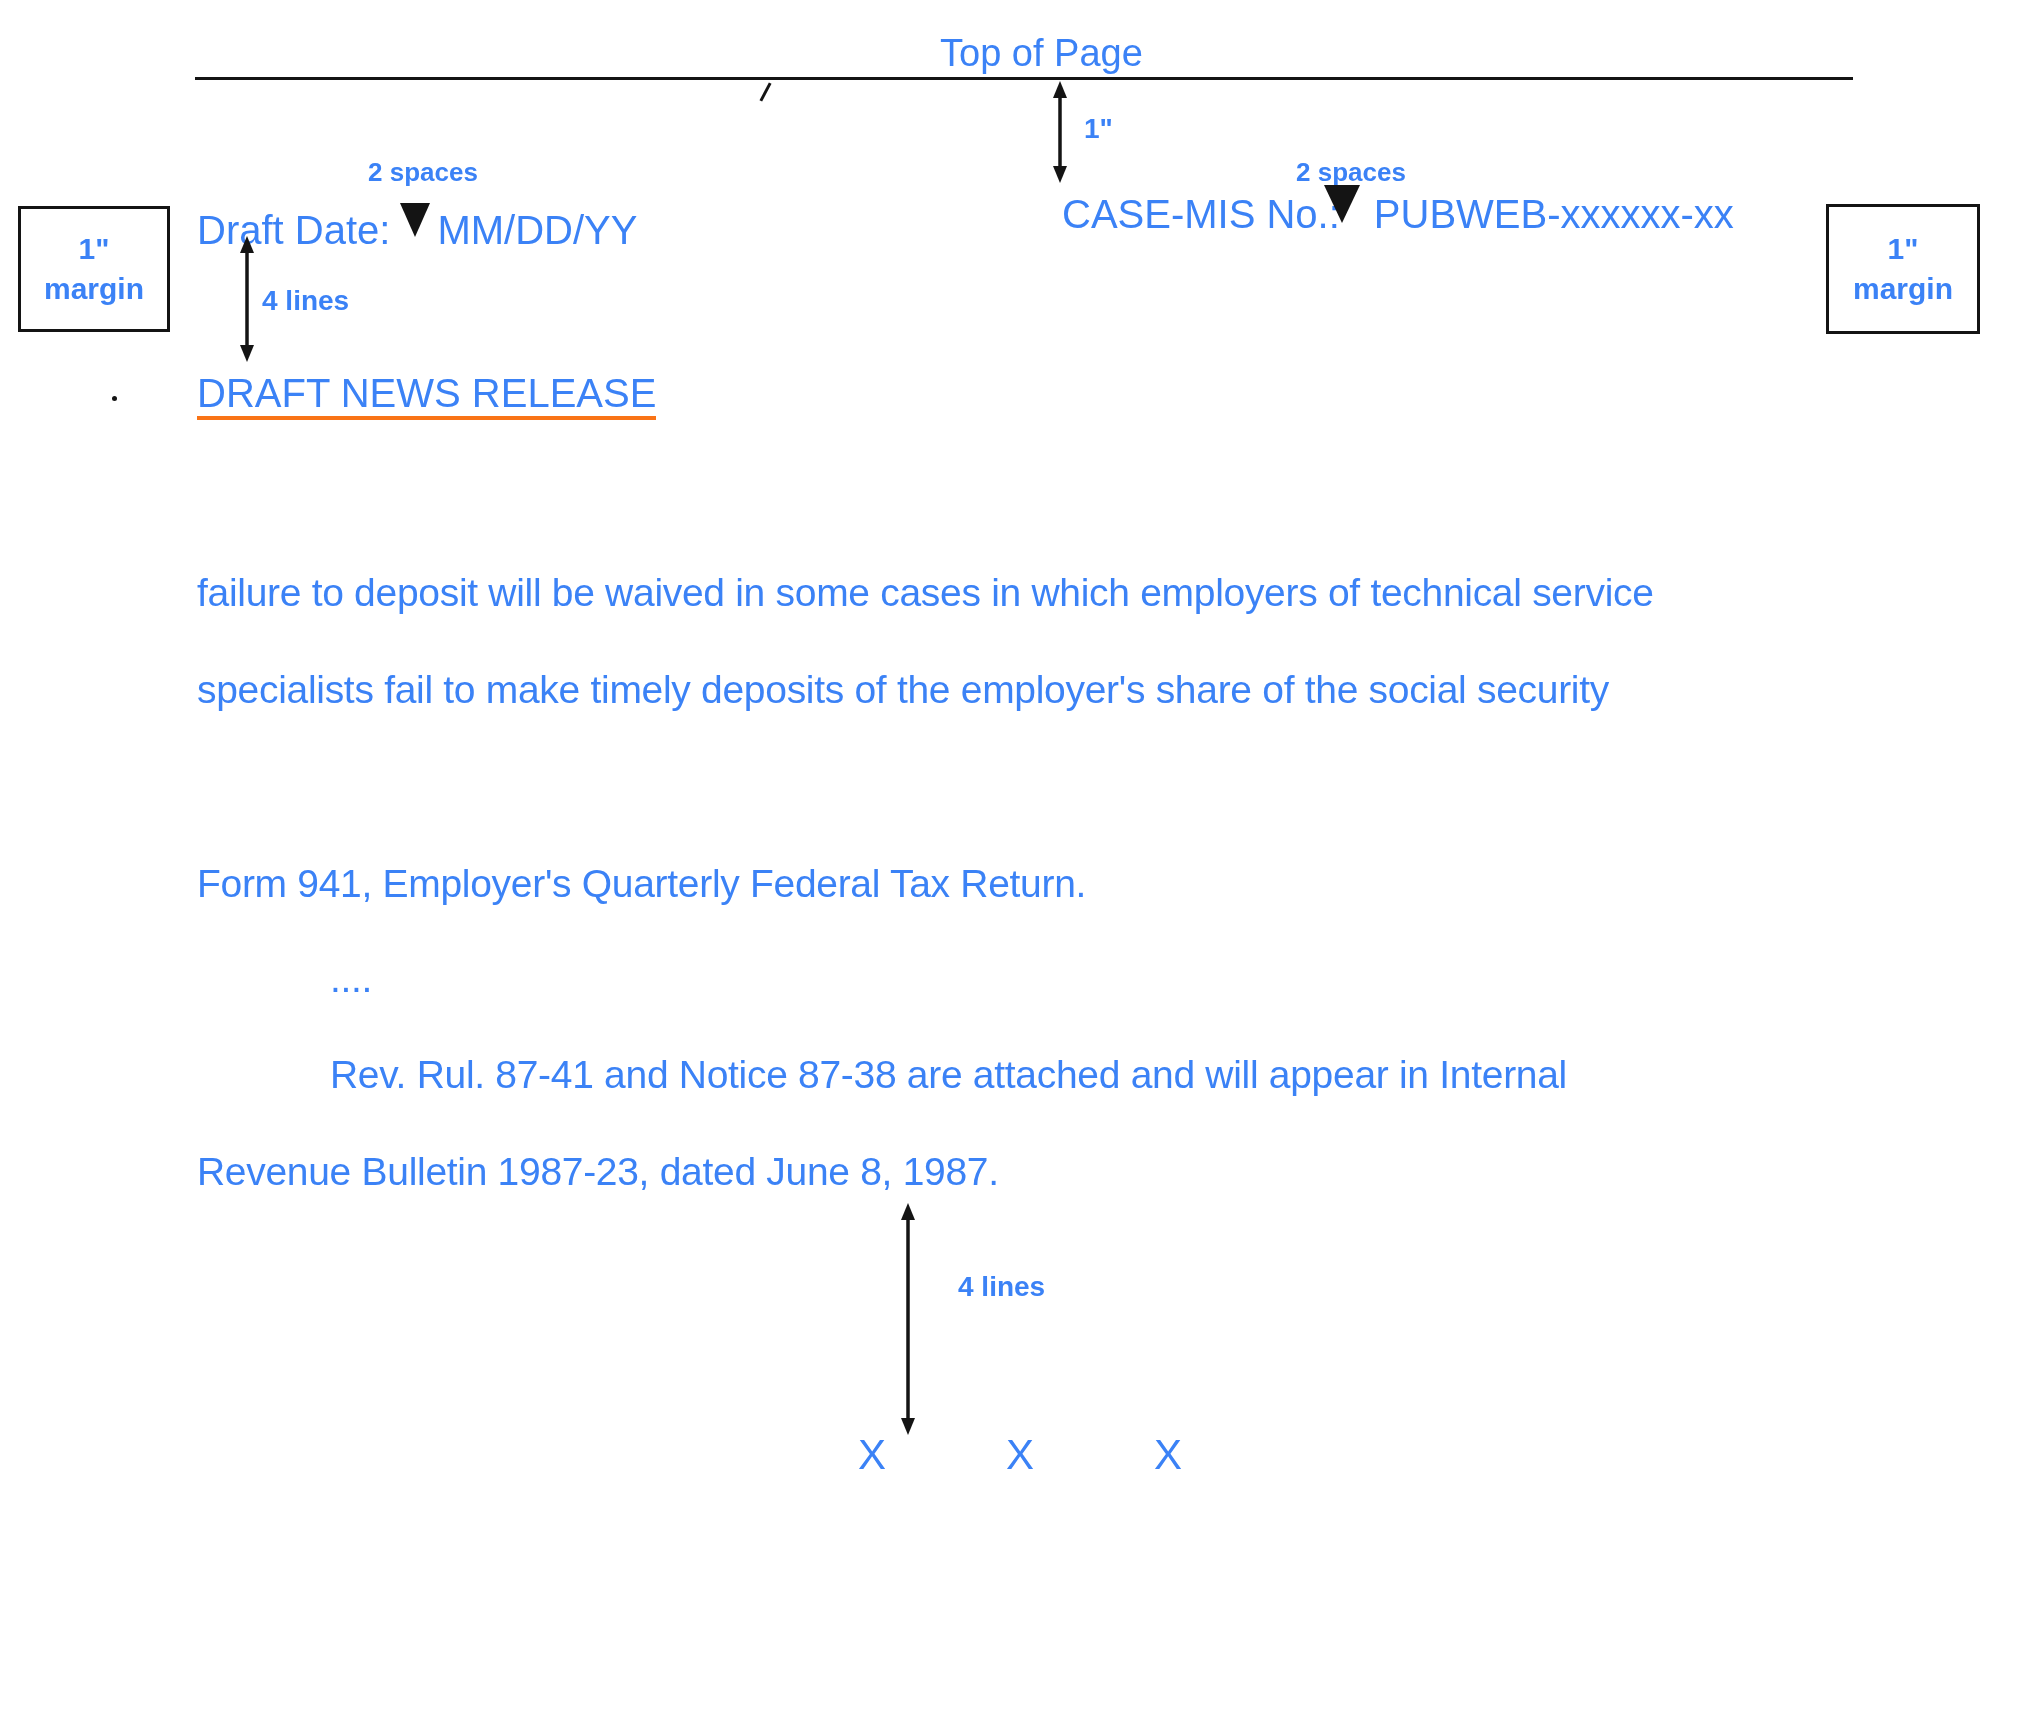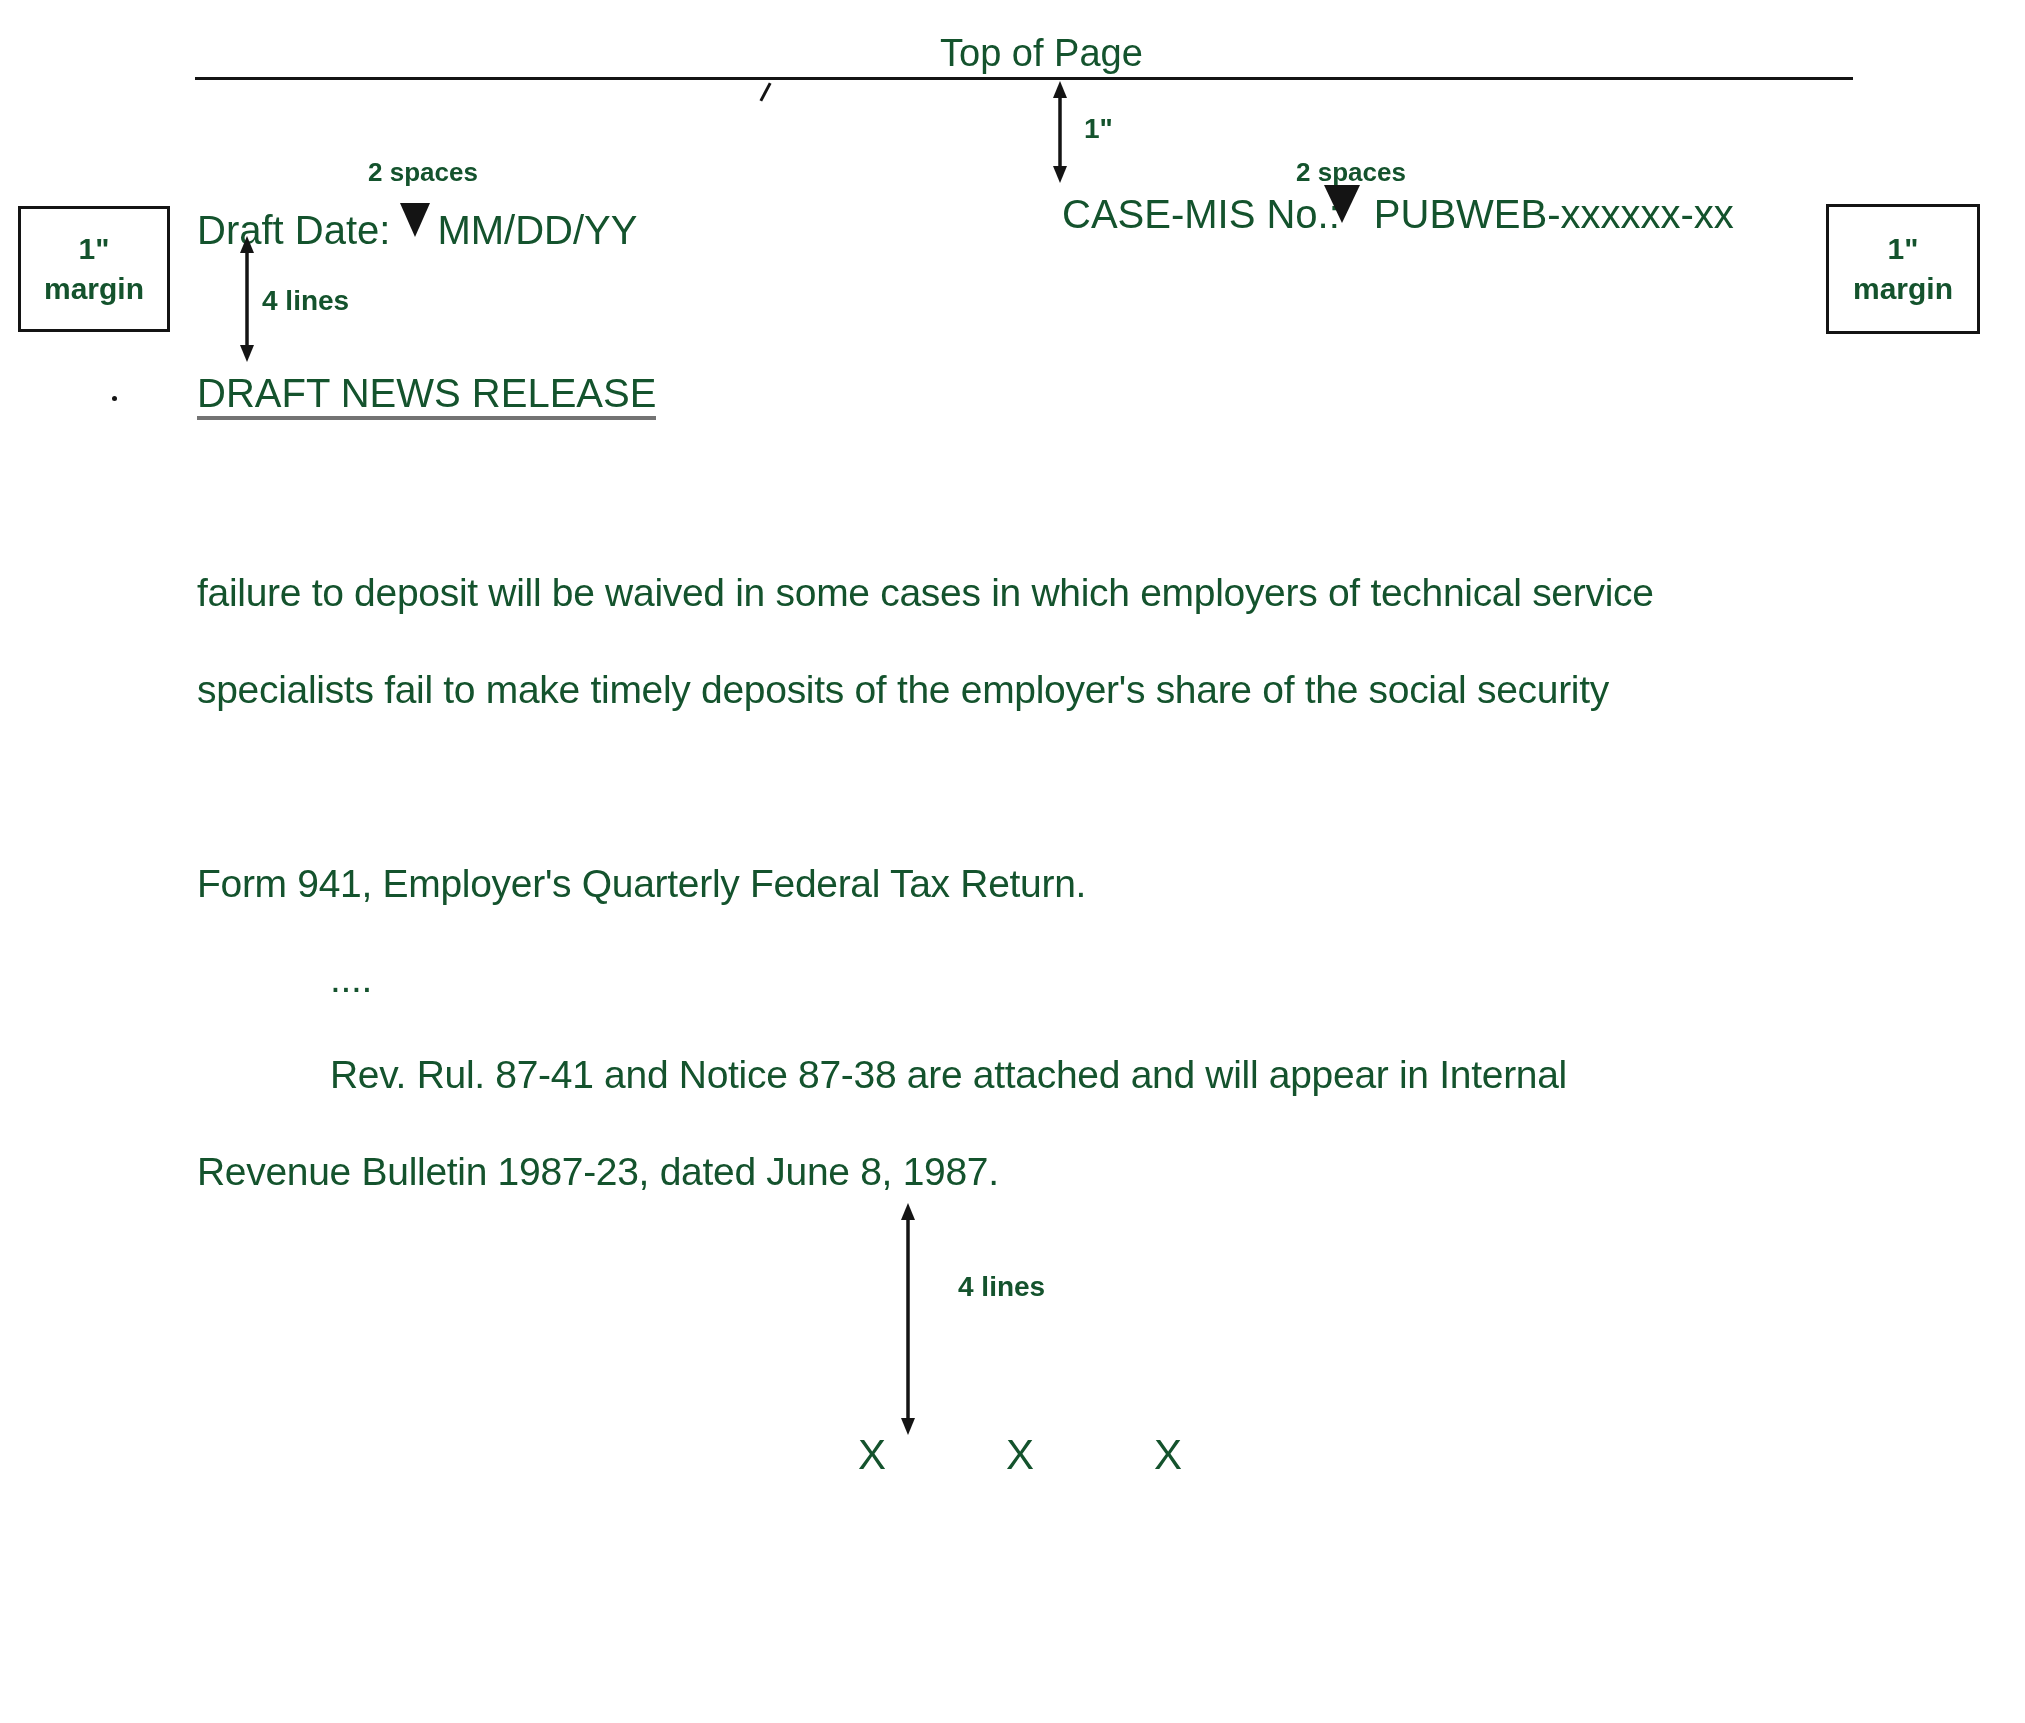--- a/index.html
+++ b/index.html
@@ -1,21 +1,21 @@
 <!DOCTYPE html>
 <html><head>
 <meta charset="utf-8">
 <style>
   html,body{margin:0;padding:0;background:#e8e8e8;}
   .page{
     position:relative;
     width:2025px;height:1723px;
     background:#ffffff;
     font-family:"Liberation Sans", sans-serif;
-    color:#14532d;
+    color:#3b82f6;
     overflow:hidden;
   }
   .abs{position:absolute;}
 
   
   .top-rule{left:195px;top:77px;width:1658px;height:3px;background:#141414;}
   .top-of-page{left:940px;top:32px;font-size:38px;line-height:42px;}
 
   
   .ann{font-weight:bold;font-size:26px;line-height:28px;letter-spacing:0;}
@@ -40,21 +40,21 @@
   .margin-box{
     border:3px solid #141414;
     display:flex;flex-direction:column;align-items:center;justify-content:center;
     font-weight:bold;font-size:30px;line-height:40px;text-align:center;
   }
   .margin-box-left{left:18px;top:206px;width:146px;height:120px;}
   .margin-box-right{left:1826px;top:204px;width:148px;height:124px;}
 
   
   .doc-title{left:197px;top:372px;font-size:40px;line-height:42px;
-    border-bottom:4px solid #737373;padding-bottom:2px;display:inline-block;}
+    border-bottom:4px solid #f97316;padding-bottom:2px;display:inline-block;}
   .body-line{left:197px;width:1680px;font-size:39px;line-height:44px;white-space:pre;letter-spacing:-0.3px;}
   .indent{padding-left:133px;}
 
   
   .sig-row{left:858px;top:1432px;display:flex;gap:120px;font-size:42px;line-height:46px;}
 
   .centered-letters{left:898px;top:1746px;font-weight:bold;font-size:30px;line-height:34px;}
 
   
   .speck-dot{left:112px;top:396px;width:5px;height:5px;background:#141414;border-radius:50%;}

